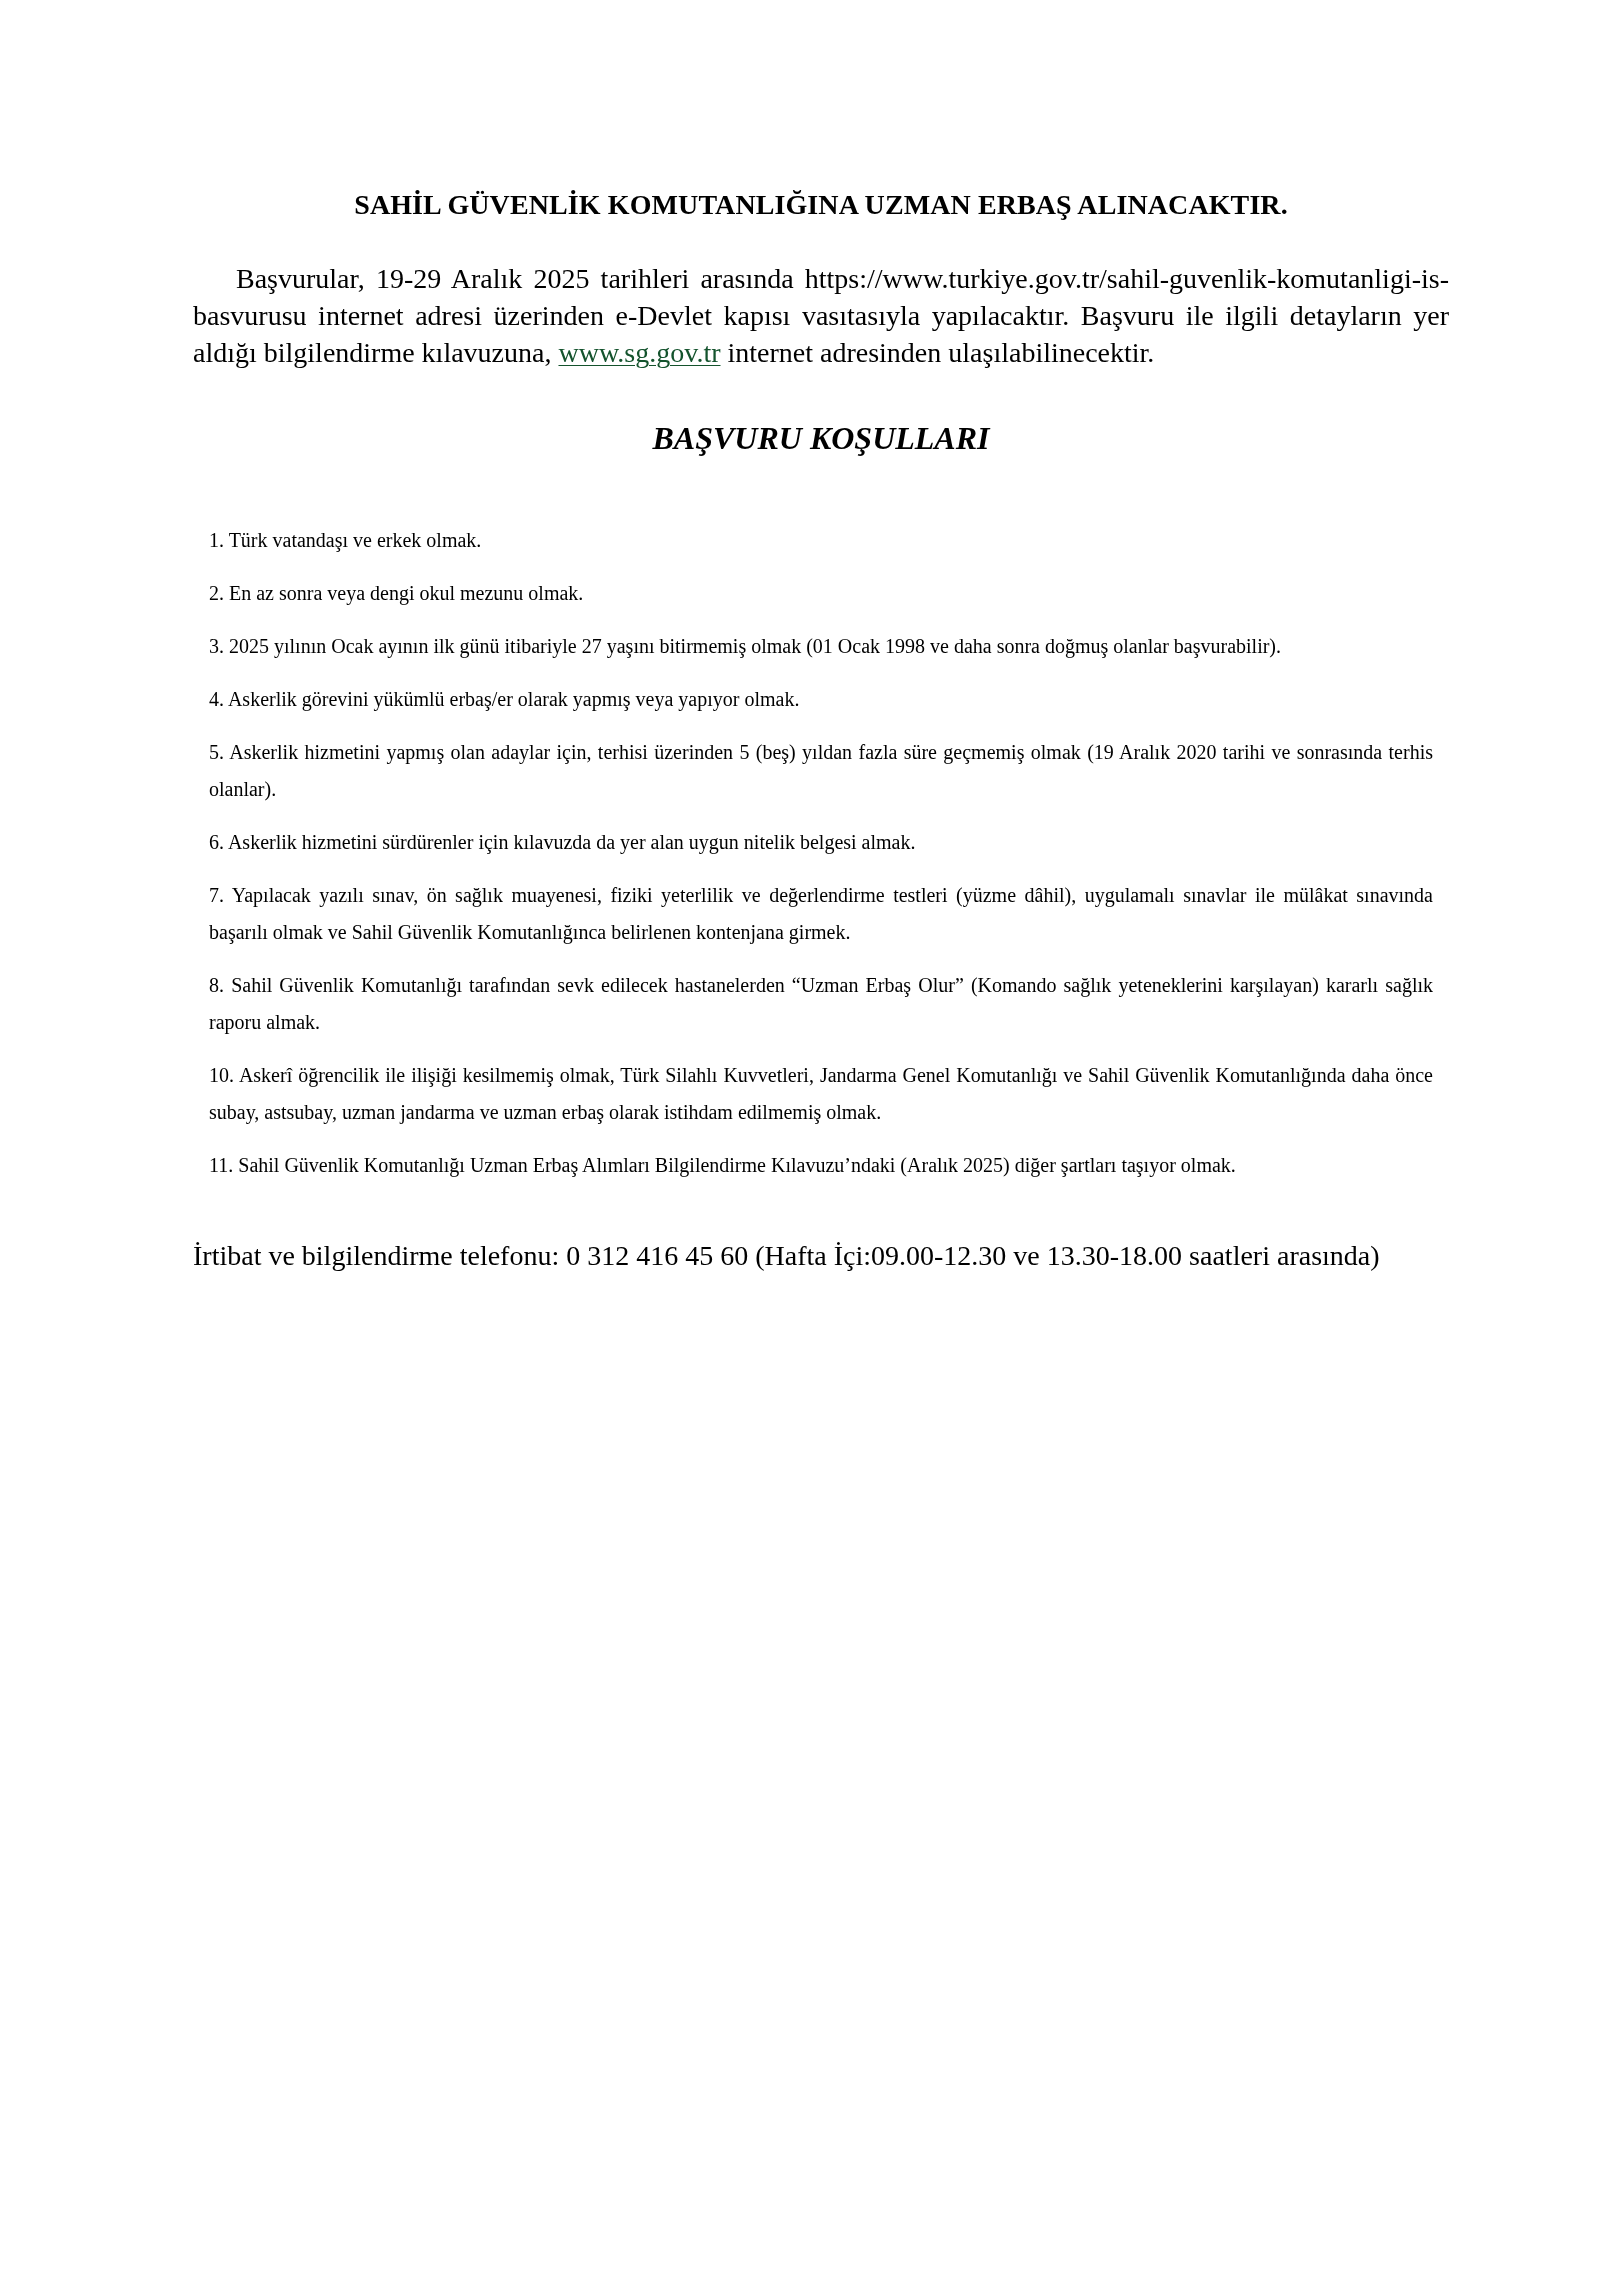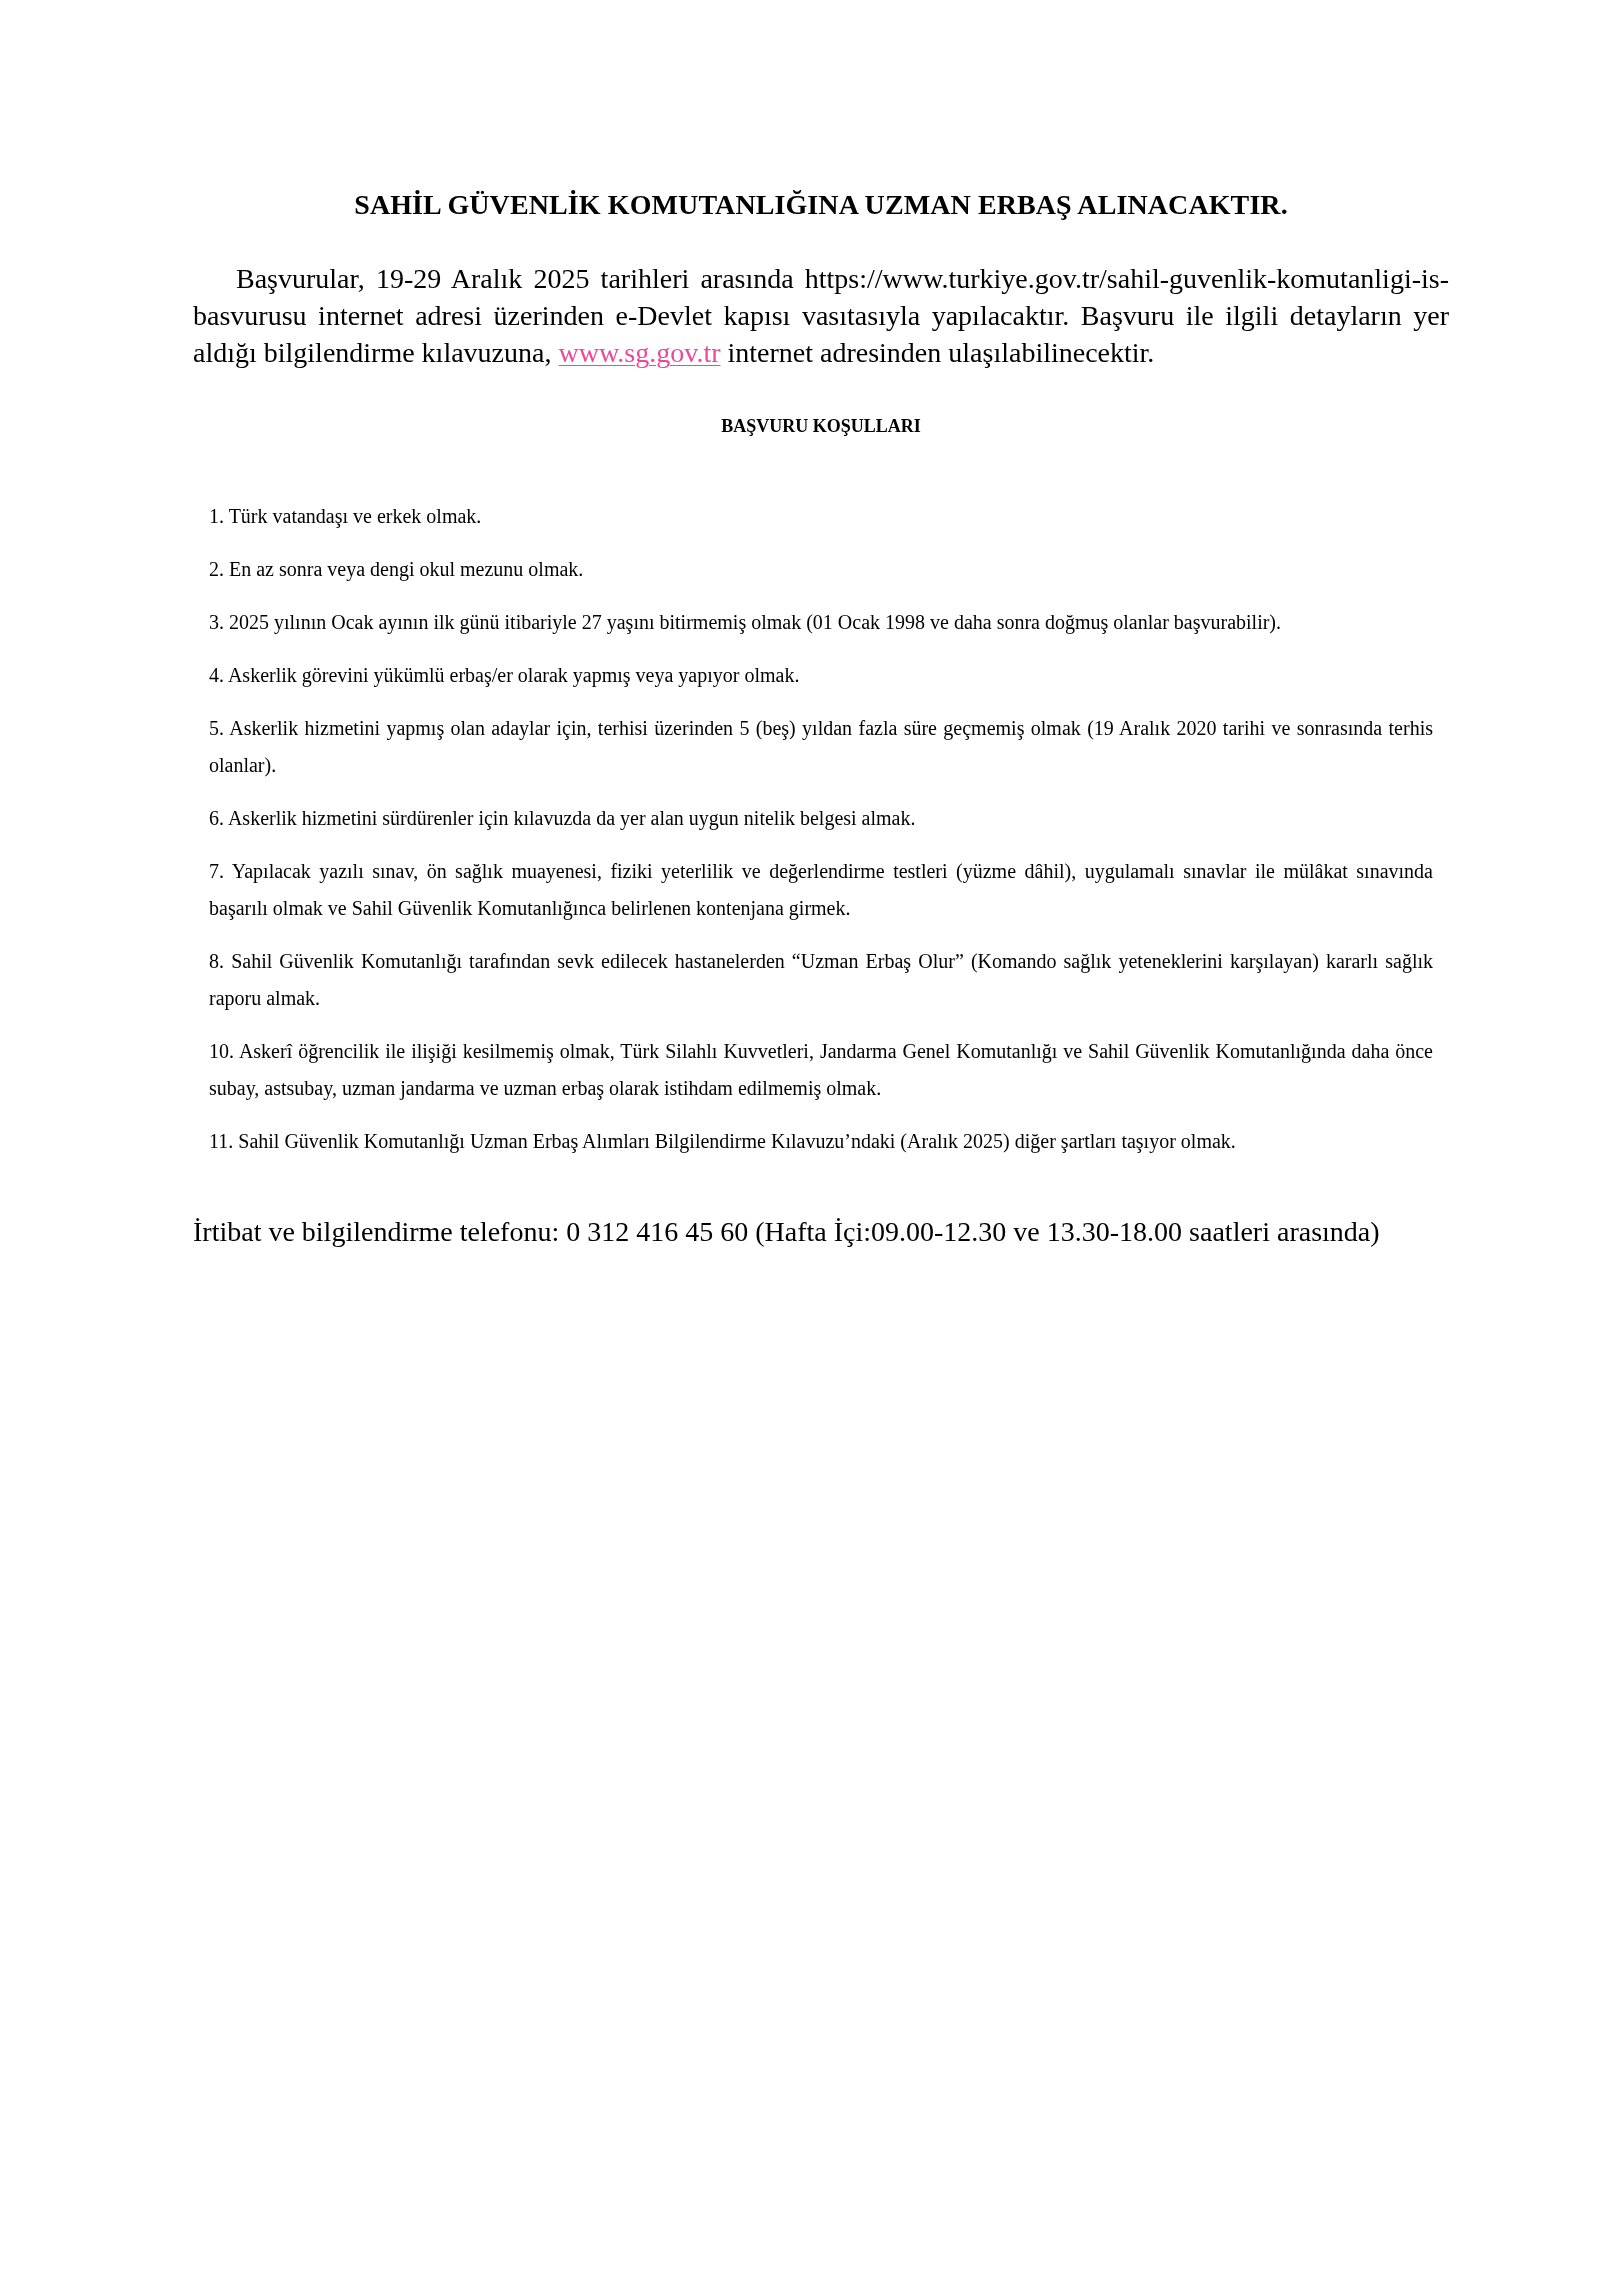--- a/index.html
+++ b/index.html
@@ -42,24 +42,25 @@
     text-justify: inter-word;
     margin: 0;
     hyphens: none;
   }
   .para.indent {
     text-indent: 43px;
   }
 
   .section-heading {
     text-align: center;
-    font-size: 18px;
+    font-size: 32px;
     line-height: 37px;
-    margin: 0;
+    margin: 12px;
     white-space: nowrap;
+    font-style: italic;
   }
 
   .conditions-list {
     list-style: none;
     margin: 0;
     padding: 0;
   }
   .conditions-list li {
     font-size: 20px;
     line-height: 37px;
@@ -68,21 +69,21 @@
     margin: 16px;
     padding: 0;
     hyphens: none;
   }
   
   .conditions-list li.short {
     text-align: left;
   }
 
   a.doc-link {
-    color: #ec4899;
+    color: #14532d;
     text-decoration: underline;
     text-decoration-thickness: 1.3px;
     text-underline-offset: 2.6px;
   }
   span.plain-url {
     color: #000000;
     text-decoration: none;
   }
 </style>
 </head>

